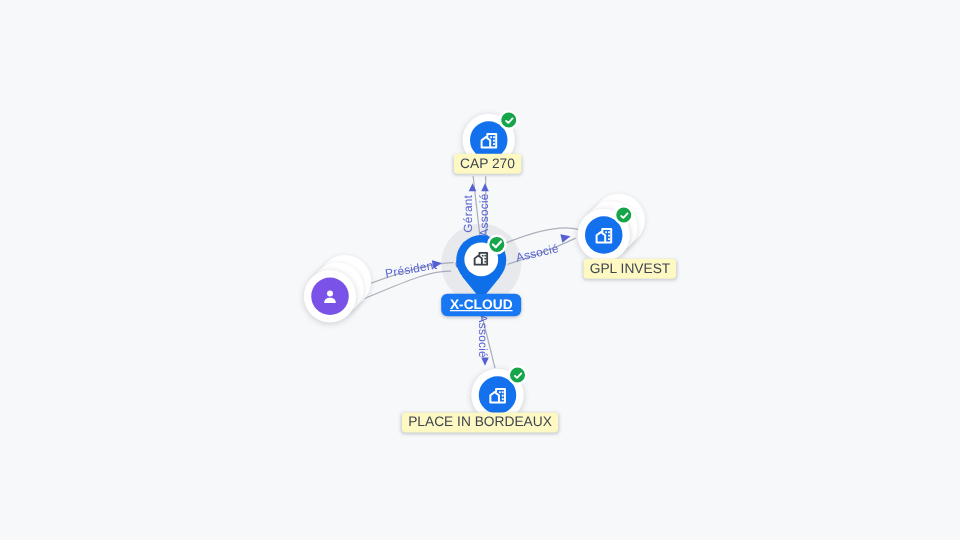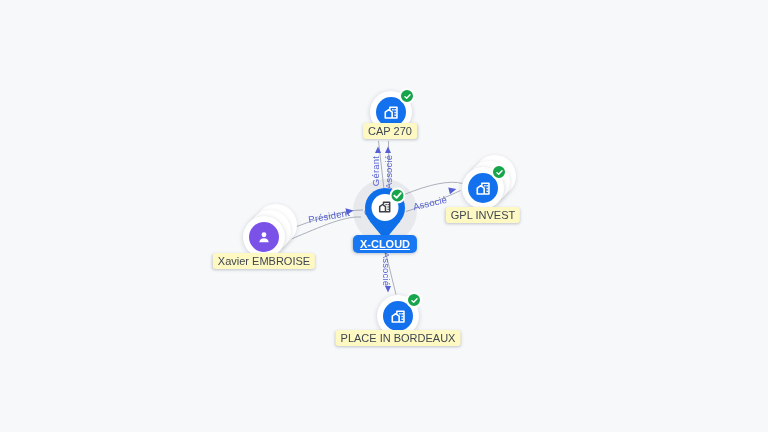--- a/index.html
+++ b/index.html
@@ -161,35 +161,34 @@
           </g>
         </svg>
       </div>
       <div class="badge">
         <svg width="9" height="9" viewBox="0 0 16 16">
             <path d="M3.5 8.5 L6.5 11.2 L12.5 4.8" stroke="#fff" stroke-width="2.6" fill="none" stroke-linecap="round" stroke-linejoin="round"></path>
           </svg>
       </div>
     </div>
   </div>
-  <div class="pill" style="left:483px;top:207px;">GPL INVEST</div>
+  <div class="pill" style="left:504px;top:207px;">GPL INVEST</div>
 
   <div class="node" style="left:264px;top:237px;">
     <div class="stack s2"></div>
     <div class="stack s1"></div>
     <div class="card">
       <div class="inner person">
         <svg width="16" height="16" viewBox="0 0 24 24" fill="#ffffff">
           <circle cx="12" cy="8.6" r="3.6"></circle>
           <path d="M5 20 c0-3.9 3.1-6.2 7-6.2 s7 2.3 7 6.2 Z"></path>
         </svg>
       </div>
     </div>
   </div>
-  <div class="pill" style="left:264px;top:253px;">Xavier EMBROISE</div>
 
   <div class="node" style="left:398px;top:316px;">
     <div class="card">
       <div class="inner">
         <svg width="16" height="16" viewBox="0 0 14 14">
           <g fill="none" stroke="#ffffff" stroke-width="1.4" stroke-linejoin="round">
             <path d="M6 5 V2.8 H12.2 V12.2 H8.2"></path>
             <path d="M2 12.2 V7.2 L5 5 l3 2.2 V12.2 Z"></path>
           </g>
           <g fill="#ffffff">
@@ -200,15 +199,15 @@
           </g>
         </svg>
       </div>
       <div class="badge">
         <svg width="9" height="9" viewBox="0 0 16 16">
             <path d="M3.5 8.5 L6.5 11.2 L12.5 4.8" stroke="#fff" stroke-width="2.6" fill="none" stroke-linecap="round" stroke-linejoin="round"></path>
           </svg>
       </div>
     </div>
   </div>
-  <div class="pill" style="left:398px;top:330px;">PLACE IN BORDEAUX</div>
+  <div class="pill" style="left:384px;top:330px;">PLACE IN BORDEAUX</div>
 
 </div>
 
 </body></html>

